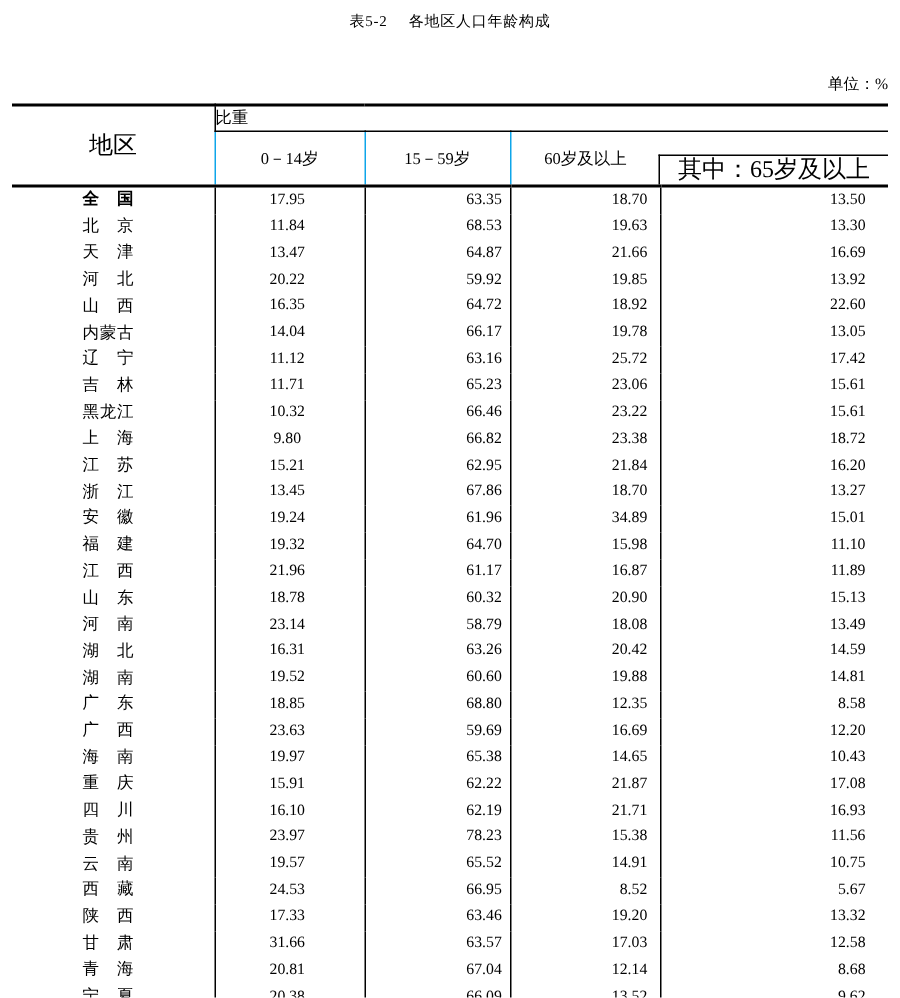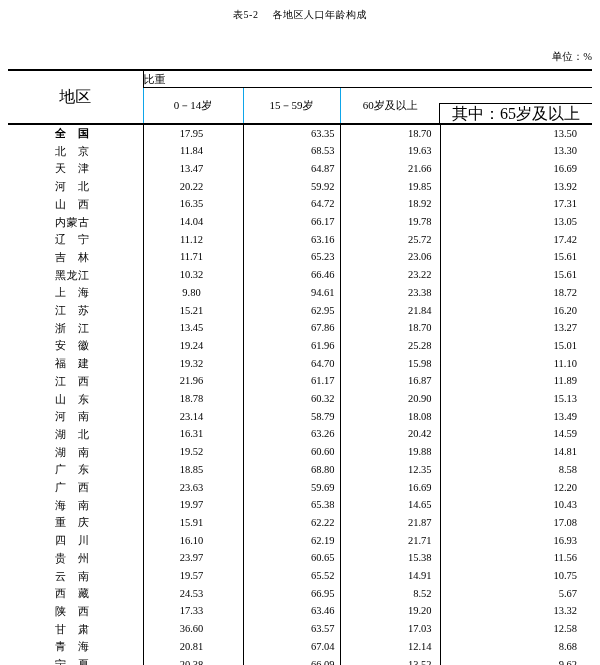--- a/index.html
+++ b/index.html
@@ -114,21 +114,21 @@
         <td class="c-val c0">20.22</td>
         <td class="c-val c1">59.92</td>
         <td class="c-val c2">19.85</td>
         <td class="c-val c3">13.92</td>
       </tr>
       <tr>
         <td class="c-region"><span class="region">山西</span></td>
         <td class="c-val c0">16.35</td>
         <td class="c-val c1">64.72</td>
         <td class="c-val c2">18.92</td>
-        <td class="c-val c3">17.31</td>
+        <td class="c-val c3">22.60</td>
       </tr>
       <tr>
         <td class="c-region"><span class="region">内蒙古</span></td>
         <td class="c-val c0">14.04</td>
         <td class="c-val c1">66.17</td>
         <td class="c-val c2">19.78</td>
         <td class="c-val c3">13.05</td>
       </tr>
       <tr>
         <td class="c-region"><span class="region">辽宁</span></td>
@@ -147,21 +147,21 @@
       <tr>
         <td class="c-region"><span class="region">黑龙江</span></td>
         <td class="c-val c0">10.32</td>
         <td class="c-val c1">66.46</td>
         <td class="c-val c2">23.22</td>
         <td class="c-val c3">15.61</td>
       </tr>
       <tr>
         <td class="c-region"><span class="region">上海</span></td>
         <td class="c-val c0">9.80</td>
-        <td class="c-val c1">94.61</td>
+        <td class="c-val c1">66.82</td>
         <td class="c-val c2">23.38</td>
         <td class="c-val c3">18.72</td>
       </tr>
       <tr>
         <td class="c-region"><span class="region">江苏</span></td>
         <td class="c-val c0">15.21</td>
         <td class="c-val c1">62.95</td>
         <td class="c-val c2">21.84</td>
         <td class="c-val c3">16.20</td>
       </tr>
@@ -169,21 +169,21 @@
         <td class="c-region"><span class="region">浙江</span></td>
         <td class="c-val c0">13.45</td>
         <td class="c-val c1">67.86</td>
         <td class="c-val c2">18.70</td>
         <td class="c-val c3">13.27</td>
       </tr>
       <tr>
         <td class="c-region"><span class="region">安徽</span></td>
         <td class="c-val c0">19.24</td>
         <td class="c-val c1">61.96</td>
-        <td class="c-val c2">25.28</td>
+        <td class="c-val c2">34.89</td>
         <td class="c-val c3">15.01</td>
       </tr>
       <tr>
         <td class="c-region"><span class="region">福建</span></td>
         <td class="c-val c0">19.32</td>
         <td class="c-val c1">64.70</td>
         <td class="c-val c2">15.98</td>
         <td class="c-val c3">11.10</td>
       </tr>
       <tr>
@@ -252,21 +252,21 @@
       <tr>
         <td class="c-region"><span class="region">四川</span></td>
         <td class="c-val c0">16.10</td>
         <td class="c-val c1">62.19</td>
         <td class="c-val c2">21.71</td>
         <td class="c-val c3">16.93</td>
       </tr>
       <tr>
         <td class="c-region"><span class="region">贵州</span></td>
         <td class="c-val c0">23.97</td>
-        <td class="c-val c1">60.65</td>
+        <td class="c-val c1">78.23</td>
         <td class="c-val c2">15.38</td>
         <td class="c-val c3">11.56</td>
       </tr>
       <tr>
         <td class="c-region"><span class="region">云南</span></td>
         <td class="c-val c0">19.57</td>
         <td class="c-val c1">65.52</td>
         <td class="c-val c2">14.91</td>
         <td class="c-val c3">10.75</td>
       </tr>
@@ -279,21 +279,21 @@
       </tr>
       <tr>
         <td class="c-region"><span class="region">陕西</span></td>
         <td class="c-val c0">17.33</td>
         <td class="c-val c1">63.46</td>
         <td class="c-val c2">19.20</td>
         <td class="c-val c3">13.32</td>
       </tr>
       <tr>
         <td class="c-region"><span class="region">甘肃</span></td>
-        <td class="c-val c0">36.60</td>
+        <td class="c-val c0">31.66</td>
         <td class="c-val c1">63.57</td>
         <td class="c-val c2">17.03</td>
         <td class="c-val c3">12.58</td>
       </tr>
       <tr>
         <td class="c-region"><span class="region">青海</span></td>
         <td class="c-val c0">20.81</td>
         <td class="c-val c1">67.04</td>
         <td class="c-val c2">12.14</td>
         <td class="c-val c3">8.68</td>

